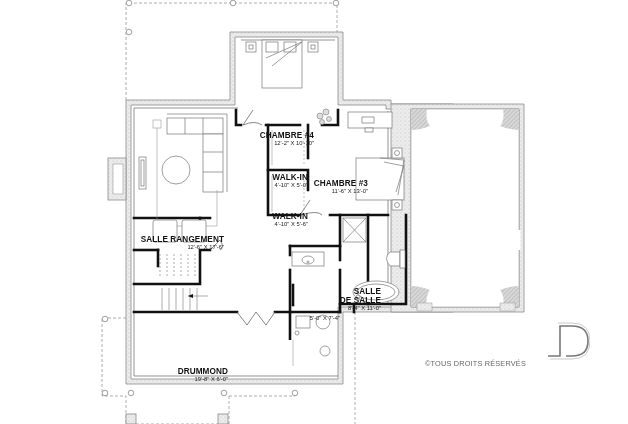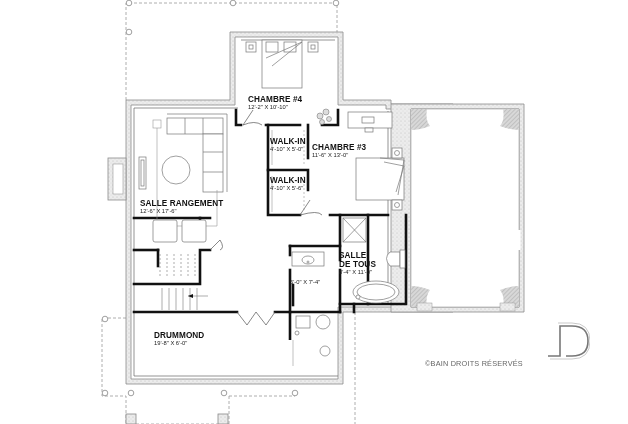--- a/index.html
+++ b/index.html
@@ -1,18 +1,18 @@
 <!DOCTYPE html>
 <html><head>
 <meta charset="utf-8">
 <style>
   html, body { margin: 0; padding: 0; background: #ffffff; }
   body { width: 628px; height: 424px; position: relative; overflow: hidden; font-family: "Liberation Sans", sans-serif; }
   svg.plan { position: absolute; left: 0; top: 0; width: 628px; height: 424px; }
-  .room-label { position: absolute; text-align: left; color: #111; line-height: 1; }
+  .room-label { position: absolute; text-align: right; color: #111; line-height: 1; margin-top: 36px; }
   .room-name { font-weight: bold; font-size: 8.2px; letter-spacing: 0.1px; display: block; }
   .room-dim { font-size: 5.8px; display: block; margin-top: 1px; color: #222; }
   .logo { position: absolute; left: 424px; top: 318px; width: 200px; height: 75px; }
   .logo-line1 { position: absolute; left: 32px; top: 0px; font-size: 21px; letter-spacing: 1.5px; color: #fff; -webkit-text-stroke: 0.9px #777; font-family: "DejaVu Sans", sans-serif; font-weight: normal; }
   .logo-line2 { position: absolute; left: 0px; top: 19px; font-size: 21px; letter-spacing: 1.2px; color: #fff; -webkit-text-stroke: 0.9px #777; font-family: "DejaVu Sans", sans-serif; }
   .logo-rights { position: absolute; left: 1px; top: 41px; font-size: 7.3px; color: #666; letter-spacing: 0.2px; }
   .logo-title { position: absolute; left: 26px; top: 56px; font-size: 17px; color: #fff; -webkit-text-stroke: 1px #222; font-weight: bold; letter-spacing: 0.3px; }
   .logo-mark { position: absolute; left: 122px; top: 2px; width: 44px; height: 42px; }
 </style>
 </head>
@@ -237,30 +237,30 @@
 <div class="room-label" style="left:270px; top:177px; width:38px;">
   <span class="room-name">WALK-IN</span>
   <span class="room-dim">4'-10" X 5'-6"</span>
 </div>
 <div class="room-label" style="left:140px; top:200px; width:84px;">
   <span class="room-name">SALLE RANGEMENT</span>
   <span class="room-dim">12'-6" X 17'-6"</span>
 </div>
 <div class="room-label" style="left:339px; top:252px; width:42px;">
   <span class="room-name">SALLE</span>
-  <span class="room-name" style="margin-top:1px;">DE TOUS</span>
+  <span class="room-name" style="margin-top:1px;">DE SALLE</span>
   <span class="room-dim">8'-4" X 11'-0"</span>
 </div>
 <div class="room-label" style="left:290px; top:279px; width:50px;">
   <span class="room-dim">5'-0" X 7'-4"</span>
 </div>
 <div class="room-label" style="left:154px; top:332px; width:74px;">
   <span class="room-name">DRUMMOND</span>
   <span class="room-dim">19'-8" X 6'-0"</span>
 </div>
 
 <div class="logo">
   <svg class="logo-mark" viewBox="0 0 44 42">
     <path d="M2,36 L14,36 L14,6 L26,6 Q42,6 42,21 Q42,36 26,36 L20,36" fill="none" stroke="#777" stroke-width="1.6"></path>
     <path d="M4,39 L26,39 Q44,39 44,21 Q44,3 26,3 L12,3" fill="none" stroke="#bbb" stroke-width="0.8"></path>
   </svg>
-  <div class="logo-rights">©BAIN DROITS RÉSERVÉS</div>
+  <div class="logo-rights">©TOUS DROITS RÉSERVÉS</div>
 </div>
 
 </body></html>

